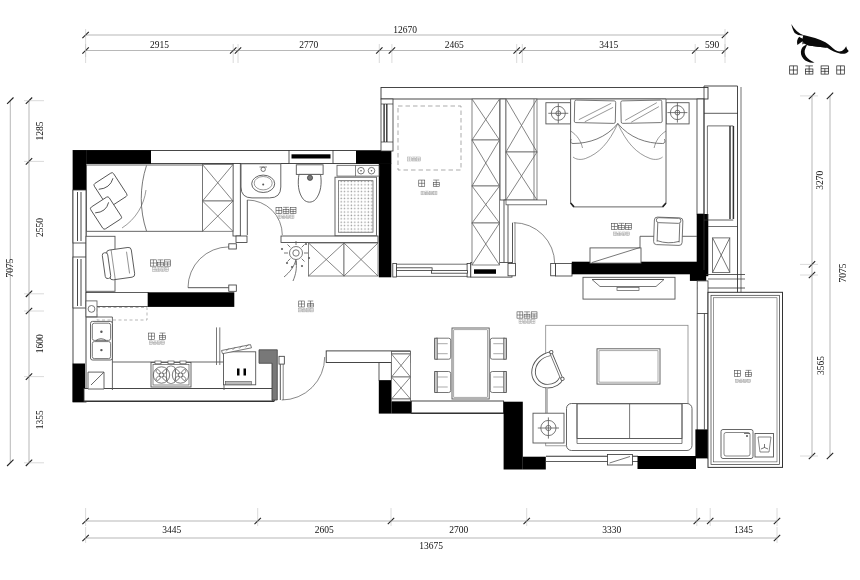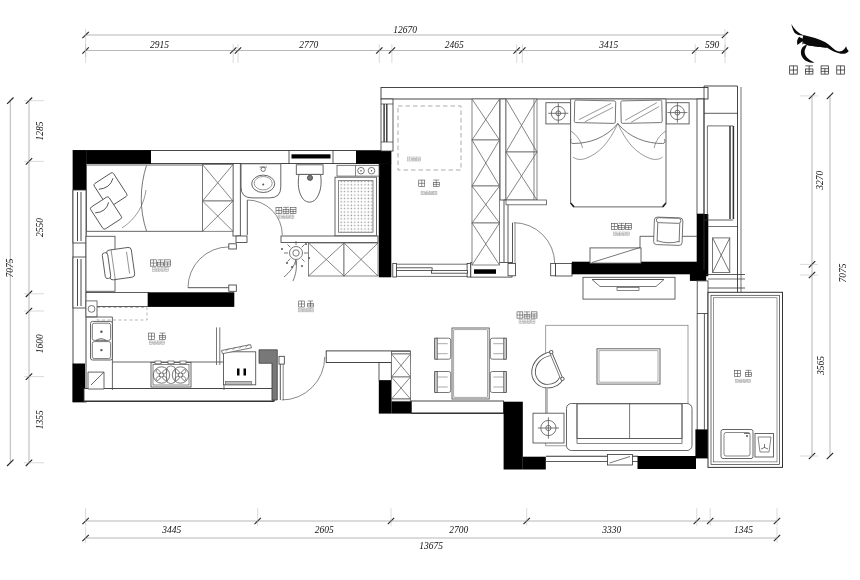--- a/index.html
+++ b/index.html
@@ -1,16 +1,16 @@
 <!DOCTYPE html>
 <html><head>
 <meta charset="utf-8">
 <style>
 html,body{margin:0;padding:0;background:#fff;}
-#plan{width:860px;height:580px;position:relative;font-family:"Liberation Sans",sans-serif;font-style:italic;}
+#plan{width:860px;height:580px;position:relative;font-family:"Liberation Sans",sans-serif;}
 </style>
 </head>
 <body>
 <div id="plan">
 <svg width="860" height="580" viewBox="0 0 860 580">
 <rect width="860" height="580" fill="#ffffff"></rect>
 <defs>
 <pattern id="dots" width="3.4" height="3.4" patternUnits="userSpaceOnUse">
 <circle cx="1.2" cy="1.2" r="0.75" fill="#999"></circle>
 </pattern>

